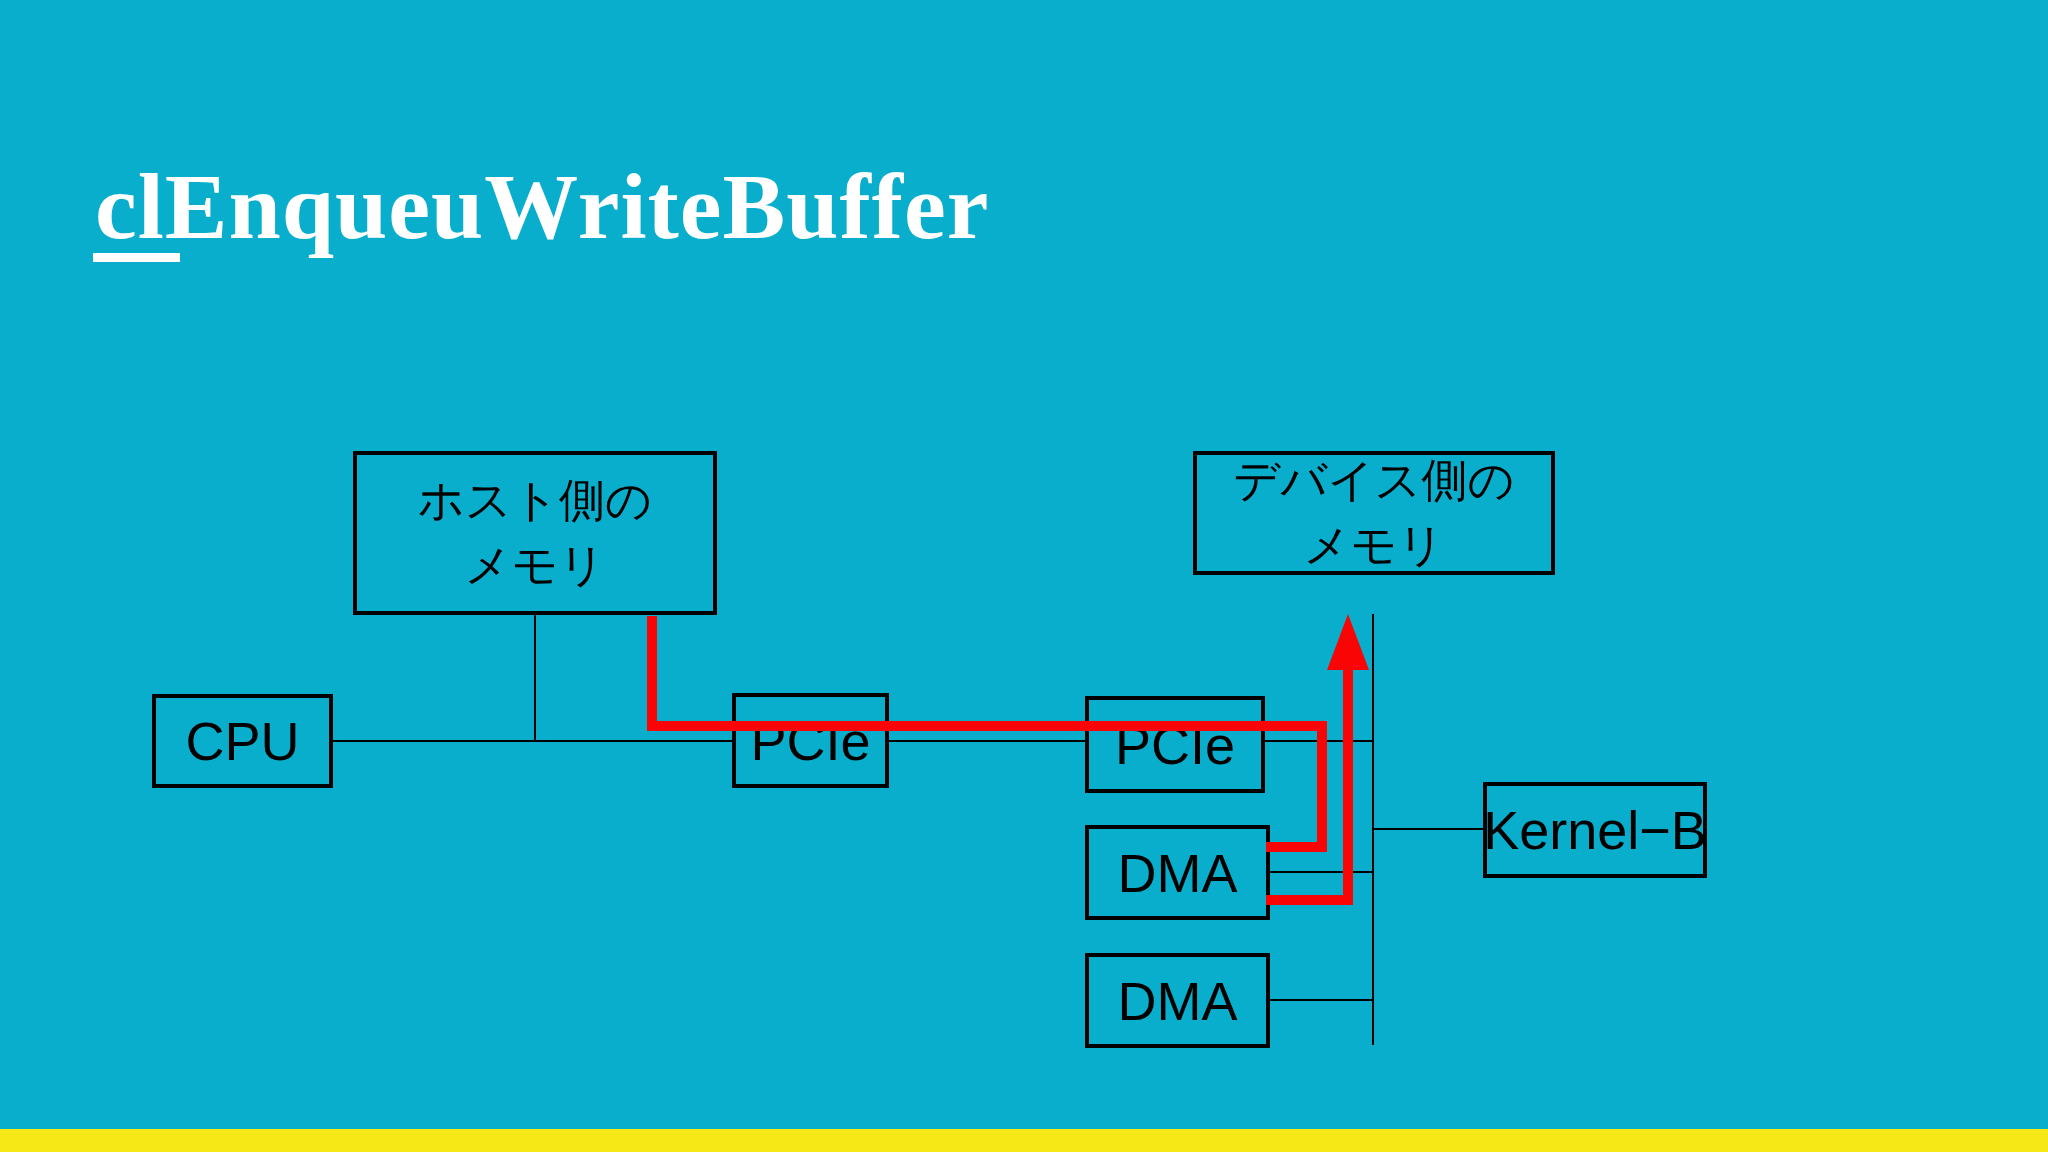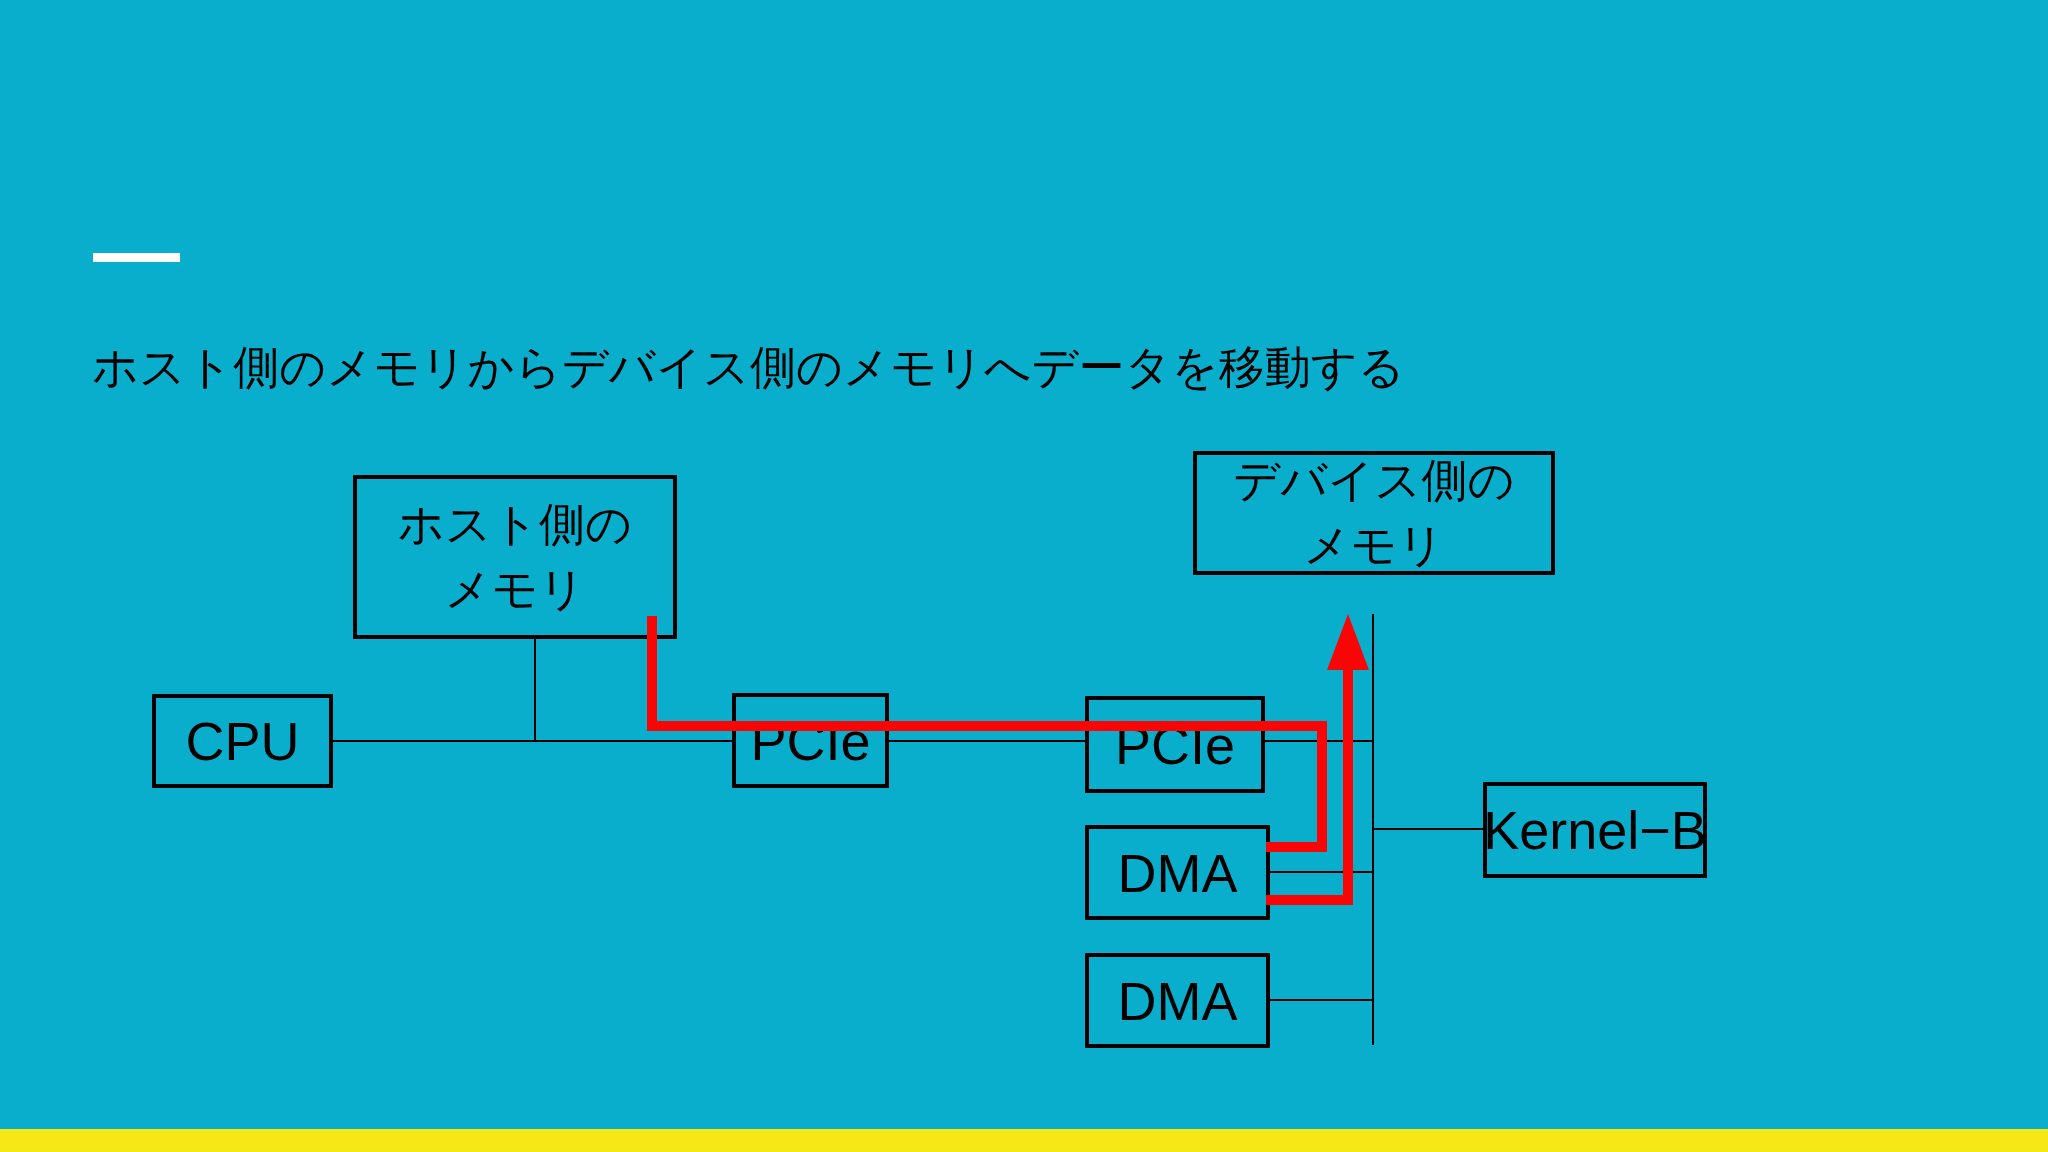--- a/index.html
+++ b/index.html
@@ -56,21 +56,21 @@
   .red{position:absolute;background:var(--highlight);z-index:3;}
   .arrowhead{
     position:absolute;z-index:3;
     left:1327px;top:614px;
     width:0;height:0;
     border-left:21px solid transparent;
     border-right:21px solid transparent;
     border-bottom:56px solid var(--highlight);
   }
   
-  #box-host    {left:353px; top:475px; width:324px; height:164px;}
+  #box-host    {left:353px; top:451px; width:364px; height:164px;}
   #box-device  {left:1193px;top:451px; width:362px; height:124px;}
   #box-cpu     {left:152px; top:694px; width:181px; height:94px;}
   #box-pcie1   {left:732px; top:693px; width:157px; height:95px;}
   #box-pcie2   {left:1085px;top:696px; width:180px; height:97px;}
   #box-dma1    {left:1085px;top:825px; width:185px; height:95px;}
   #box-dma2    {left:1085px;top:953px; width:185px; height:95px;}
   #box-kernelb {left:1483px;top:782px; width:224px; height:96px;}
   
   #ln-host-drop {left:534px; top:615px; width:2px;   height:127px;}
   #ln-bus       {left:333px; top:740px; width:1040px;height:2px;}
@@ -90,22 +90,22 @@
     position:absolute;left:0;top:1129px;
     width:2048px;height:23px;
     background:var(--accent-bar);
   }
 </style>
 </head>
 <body>
 
 <div class="slide">
 
+  <h1 class="title">clEnqueuWriteBuffer</h1>
   <div class="title-underline"></div>
-  <p class="subtitle">ホスト側のメモリからデバイス側のメモリへデータを移動する</p>
 
   <div>
 
     <div class="ln" id="ln-host-drop"></div>
     <div class="ln" id="ln-bus"></div>
     <div class="ln" id="ln-vbus"></div>
     <div class="ln" id="ln-kernel"></div>
     <div class="ln" id="ln-dma1"></div>
     <div class="ln" id="ln-dma2"></div>
 

